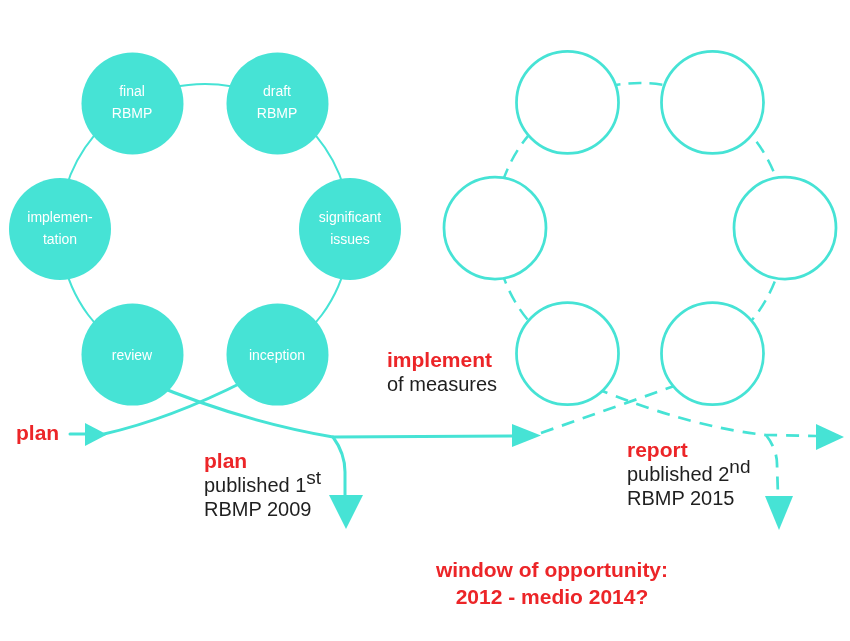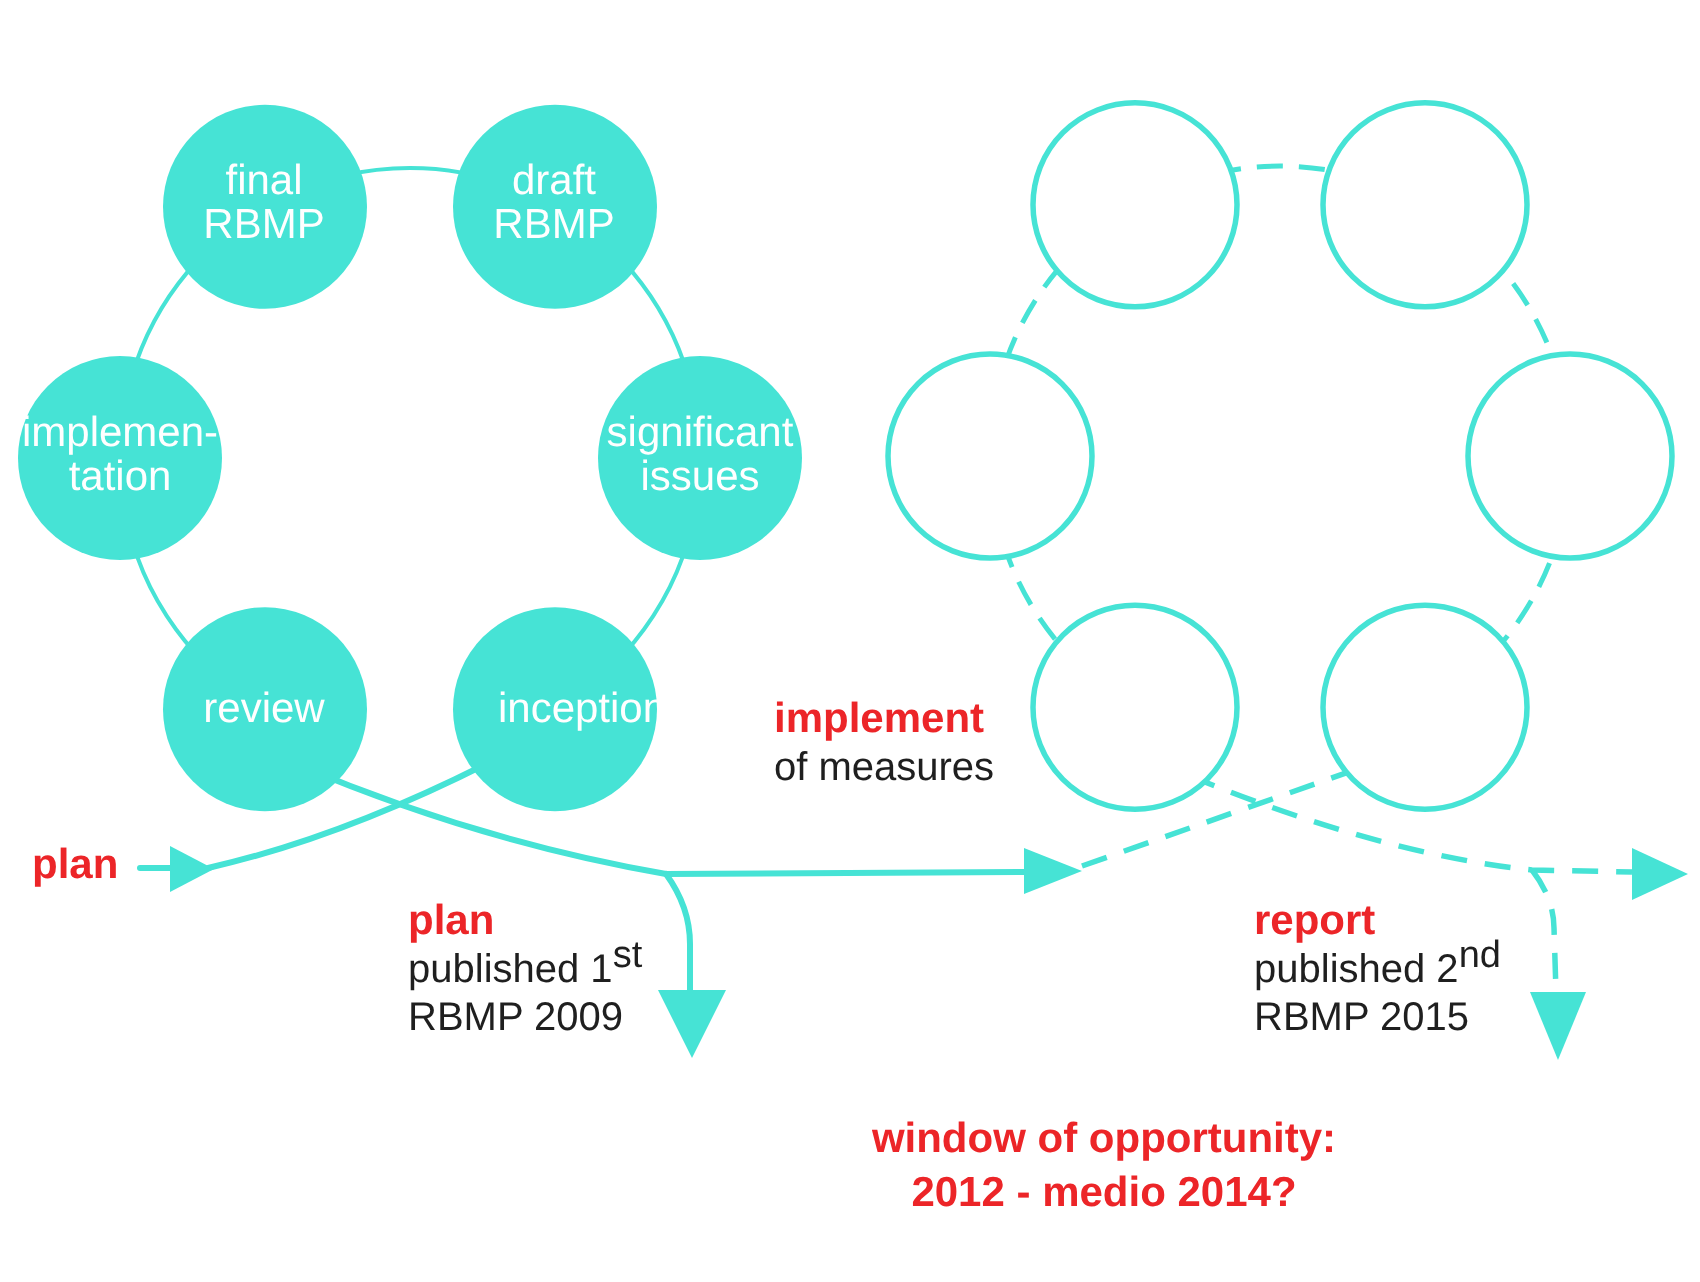--- a/index.html
+++ b/index.html
@@ -20,21 +20,21 @@
   .ring-solid{fill:none;stroke:var(--teal);stroke-width:2;}
   .ring-dashed{fill:none;stroke:var(--teal);stroke-width:2.5;stroke-dasharray:13 8;}
   .flow-solid{fill:none;stroke:var(--teal);stroke-width:3;stroke-linecap:round;}
   .flow-dashed{fill:none;stroke:var(--teal);stroke-width:2.75;stroke-dasharray:13 9;stroke-linecap:butt;}
   .arrowhead{fill:var(--teal);stroke:none;}
   .node-filled{fill:var(--teal);stroke:none;}
   .node-empty{fill:#ffffff;stroke:var(--teal);stroke-width:2.75;}
   
   .circle-label{
     position:absolute;width:120px;text-align:center;
-    color:#ffffff;font-size:21px;line-height:22px;
+    color:#ffffff;font-size:14px;line-height:22px;
     white-space:pre-line;font-weight:400;
   }
   
   .anno{position:absolute;font-size:20px;line-height:24px;color:var(--black);}
   .anno .anno-title{font-weight:bold;color:var(--red);font-size:21px;}
   .anno sup{font-size:19px;line-height:0;}
   .plan-start{
     position:absolute;left:16px;top:422px;
     font-weight:bold;color:var(--red);font-size:21px;line-height:22px;
   }
@@ -90,36 +90,36 @@
 
   <div class="circle-label" style="left:72px;top:80px;">final
 RBMP</div>
   <div class="circle-label" style="left:217px;top:80px;">draft
 RBMP</div>
   <div class="circle-label" style="left:290px;top:206px;">significant
 issues</div>
   <div class="circle-label" style="left:0px;top:206px;">implemen-
 tation</div>
   <div class="circle-label" style="left:72px;top:344px;">review</div>
-  <div class="circle-label" style="left:231px;top:344px;">inception</div>
+  <div class="circle-label" style="left:217px;top:344px;">inception</div>
 
   <div class="plan-start">plan</div>
 
   <div class="anno" style="left:204px;top:449px;">
     <div class="anno-title">plan</div>
     <div><span>published 1</span><sup>st</sup></div>
     <div>RBMP 2009</div>
   </div>
 
   <div class="anno" style="left:371px;top:348px;margin-left:16px;">
     <div class="anno-title">implement</div>
     <div>of measures</div>
   </div>
 
-  <div class="anno" style="left:627px;top:449px;">
+  <div class="anno" style="left:627px;top:438px;">
     <div class="anno-title">report</div>
     <div><span>published 2</span><sup>nd</sup></div>
     <div>RBMP 2015</div>
   </div>
 
   <div class="window-note">
     <div>window of opportunity:</div>
     <div>2012 - medio 2014?</div>
   </div>
 

